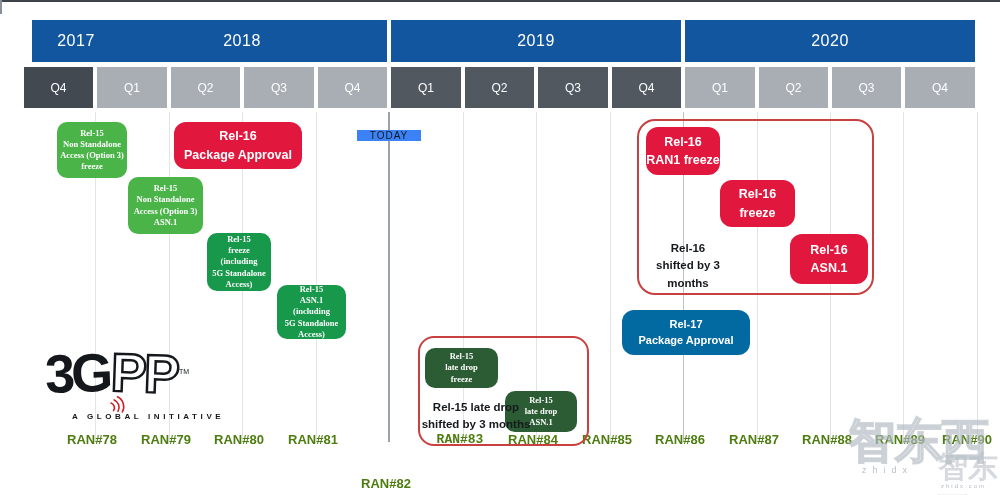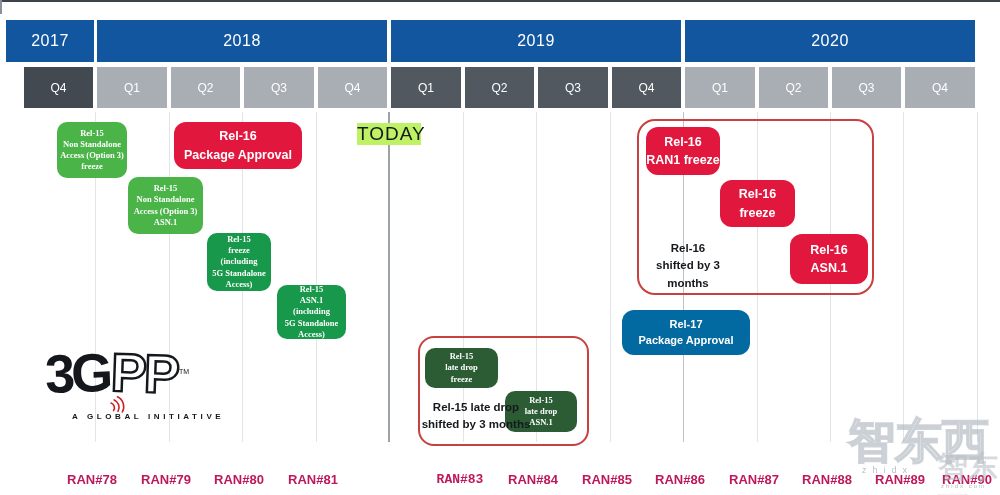--- a/index.html
+++ b/index.html
@@ -35,25 +35,25 @@
   .c-green3{background:#2b5c34;}
   .c-red{background:#e2173d;}
   .c-purple{background:#0369a1;}
 
   
   .group{position:absolute;border:2px solid #c8403f;border-radius:18px;z-index:2;background:transparent;}
 
   
   .note{position:absolute;color:#15181c;font-weight:700;font-size:11.5px;text-align:center;
     white-space:pre-line;line-height:1.5;z-index:3;}
-  .today-label{position:absolute;left:357px;top:123px;width:64px;text-align:center;background:#bef264;
-    color:#15181c;font-size:19px;letter-spacing:1px;z-index:2;}
+  .today-label{position:absolute;left:357px;top:130px;width:64px;text-align:center;background:#3b82f6;
+    color:#15181c;font-size:10px;letter-spacing:1px;z-index:2;}
 
   
-  .ran{position:absolute;top:472px;width:80px;text-align:center;color:#be185d;font-size:13px;
+  .ran{position:absolute;top:432px;width:80px;text-align:center;color:#4d7c0f;font-size:13px;
     font-weight:700;z-index:1;}
 
   
   .logo{position:absolute;left:45px;top:342px;width:180px;height:92px;z-index:3;}
   .logo-word{position:relative;white-space:nowrap;}
   .logo-3g{font-size:54px;font-weight:900;color:#14171b;letter-spacing:-4px;display:inline-block;transform:rotate(-2deg);}
   .logo-pp{font-size:54px;font-weight:900;color:transparent;-webkit-text-stroke:2.5px #14171b;
     letter-spacing:-3px;margin-left:2px;display:inline-block;transform:rotate(2deg);}
   .logo-tm{font-size:7px;color:#14171b;vertical-align:18px;margin-left:2px;}
   .logo-waves{position:absolute;left:62px;top:52px;transform:rotate(-18deg);}
@@ -67,21 +67,21 @@
   .wm2{left:938px;top:447px;font-size:30px;font-weight:700;color:rgba(180,188,195,0.55);}
   .wm2-sub{left:941px;top:483px;font-size:6px;letter-spacing:2px;color:rgba(172,180,188,0.9);}
 </style>
 </head>
 <body>
 
 <div id="canvas">
   <div class="top-border"></div>
   <div class="left-border"></div>
 
-  <div class="year-band" style="left:6px;width:88px;">2017</div>
+  <div class="year-band" style="left:32px;width:88px;">2017</div>
   <div class="year-band" style="left:97px;width:290px;">2018</div>
   <div class="year-band" style="left:391px;width:290px;">2019</div>
   <div class="year-band" style="left:685px;width:290px;">2020</div>
 
   <div class="q-cell q-dark17" style="left:24px;width:69px;">Q4</div>
   <div class="q-cell q-light" style="left:97px;width:70px;">Q1</div>
   <div class="q-cell q-light" style="left:171px;width:69px;">Q2</div>
   <div class="q-cell q-light" style="left:244px;width:70px;">Q3</div>
   <div class="q-cell q-light" style="left:318px;width:69px;">Q4</div>
   <div class="q-cell q-dark" style="left:391px;width:70px;">Q1</div>

